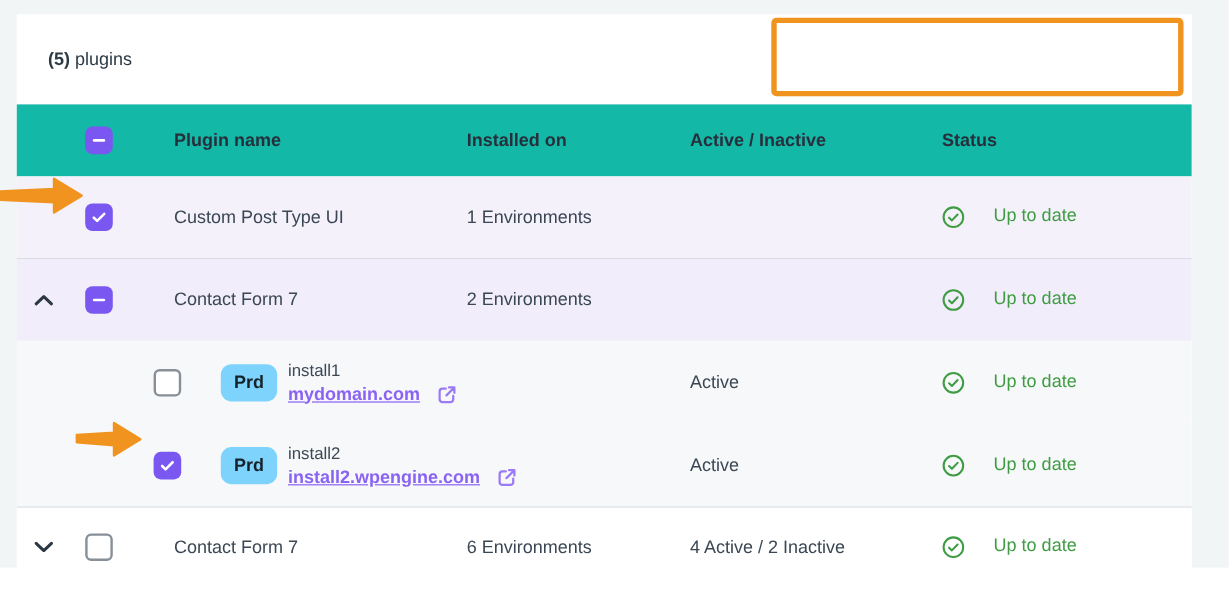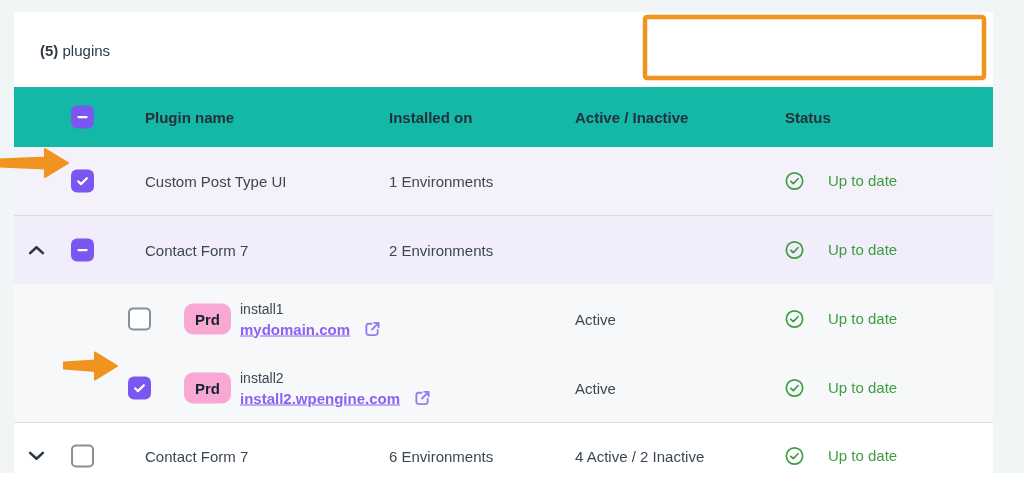--- a/index.html
+++ b/index.html
@@ -48,21 +48,21 @@
   .cb-empty  { background:#ffffff; border:2px solid #878f97; border-radius:5px; }
   .cb svg { display:block; }
 
   .chev { display:inline-block; cursor:pointer; line-height:0; }
 
   
   .status { display:flex; align-items:flex-start; gap:24px; color:#3f9c43; }
   .status svg { display:block; }
 
   
-  .badge { display:inline-block; background:#f9a8d4; color:#15232b; font-weight:700;
+  .badge { display:inline-block; background:#7dd3fc; color:#15232b; font-weight:700;
            font-size:15px; padding:7px 11px; border-radius:9px; }
   .env-info .install-name { font-size:14px; color:#3b4754; margin-bottom:4px; }
   .domain-line { display:flex; align-items:center; gap:14px; }
   .domain-link { color:#8a63f3; font-weight:700; font-size:15px; text-decoration:underline; cursor:pointer; }
   .ext-icon { cursor:pointer; display:block; }
 
   
   .annotations { position:absolute; left:0; top:0; width:1024px; height:497px;
                  pointer-events:none; z-index:10; }
 </style>

